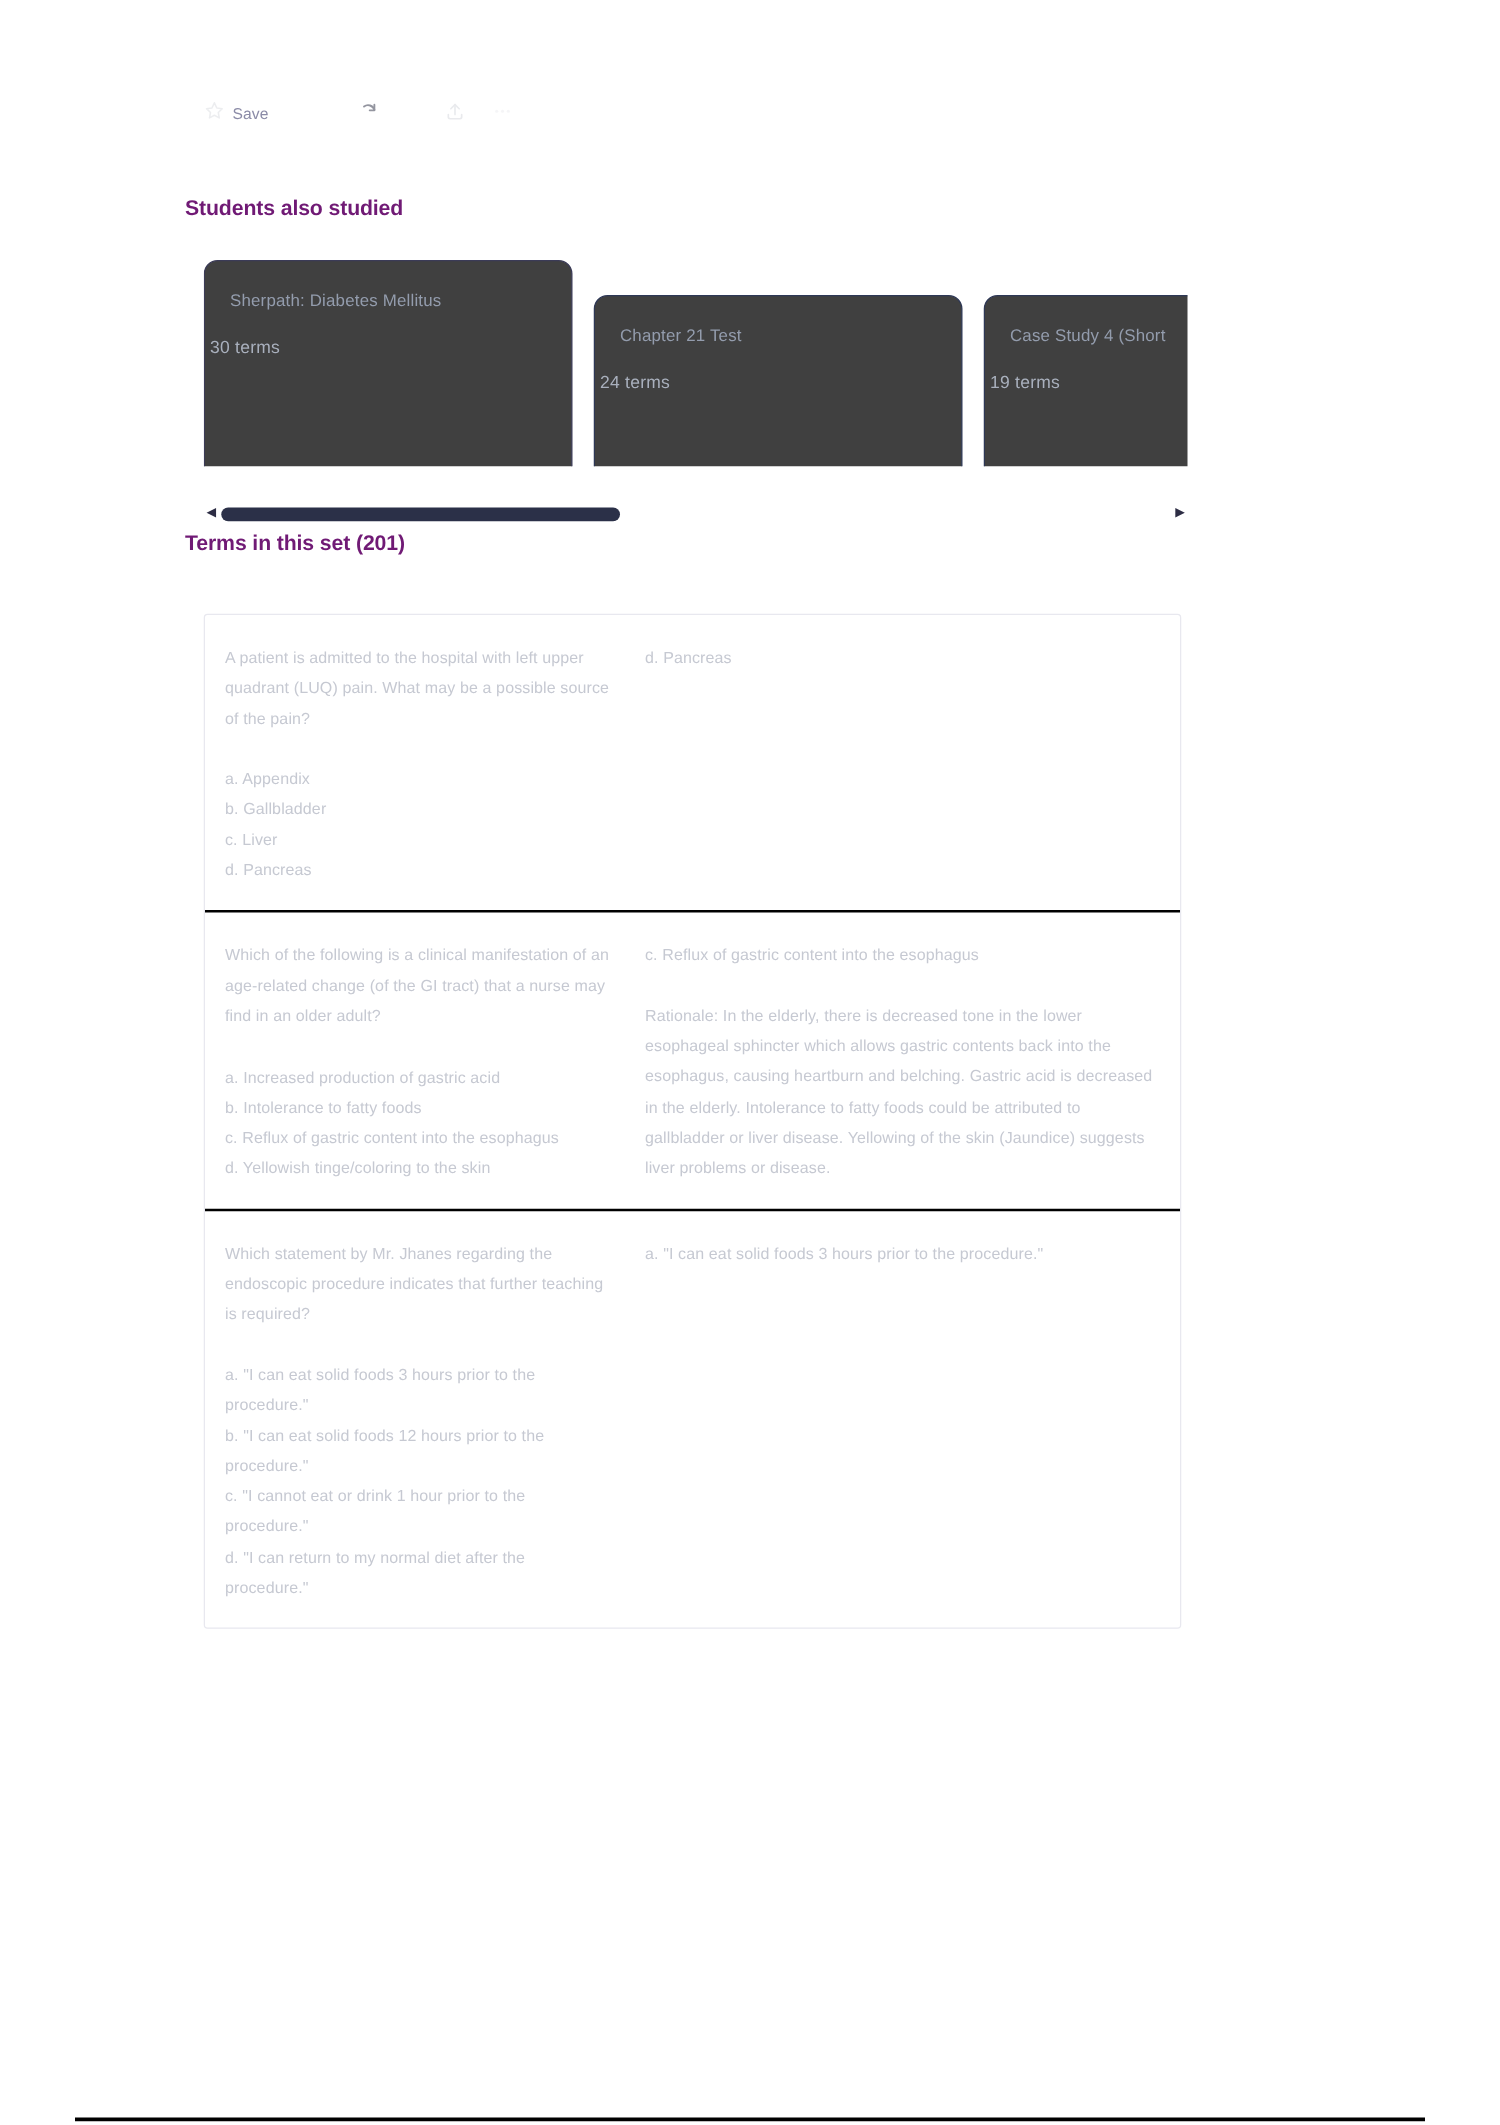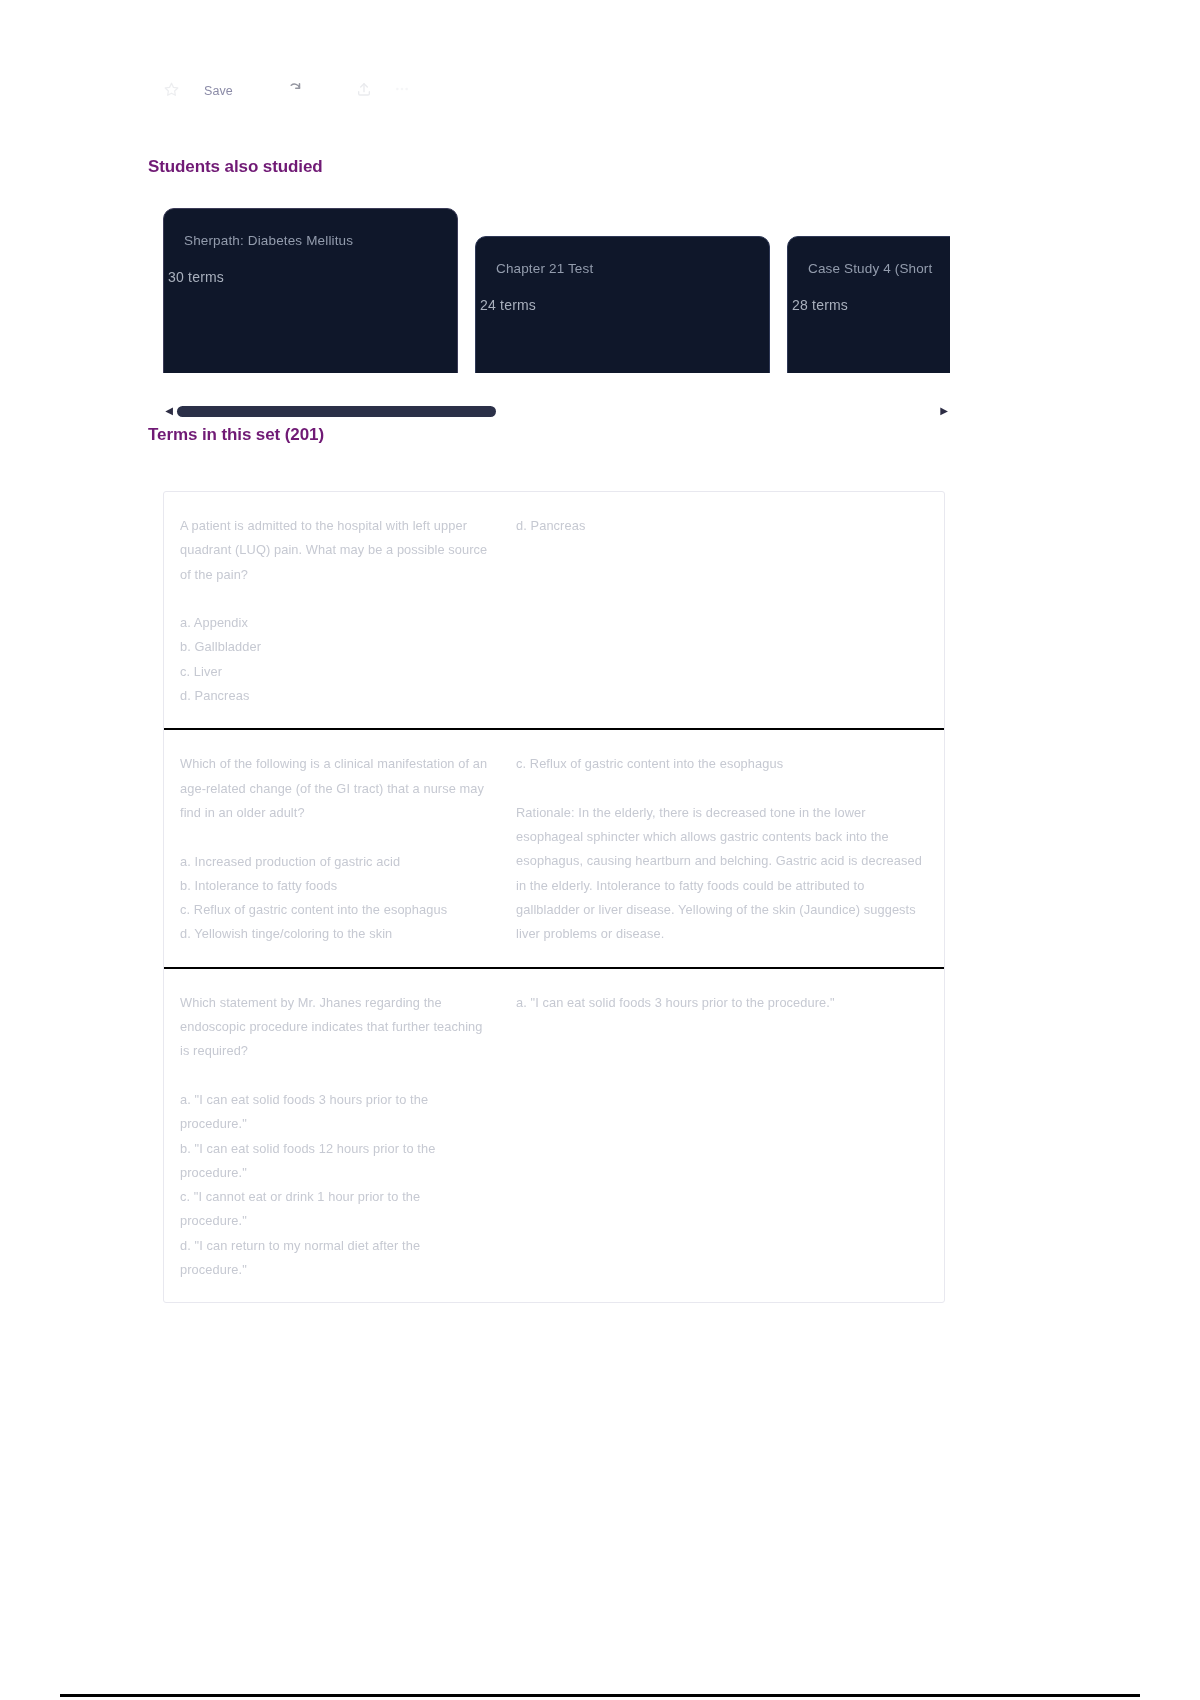--- a/index.html
+++ b/index.html
@@ -37,21 +37,21 @@
     left: 164px;
     top: 76px;
     height: 30px;
     display: flex;
     align-items: center;
     gap: 0px;
   }
   .tool {
     display: flex;
     align-items: center;
-    gap: 25px;
+    gap: 7px;
     height: 30px;
   }
   .tool-save { width: 92px; }
   .tool-rotate { width: 78px; justify-content: center; }
   .tool-share { width: 60px; justify-content: center; }
   .tool-more { width: 60px; justify-content: flex-start; }
 
   .ico { display: block; opacity: .55; }
   .ico-faint { opacity: .30; }
   .ico-vfaint { opacity: .18; }
@@ -87,21 +87,21 @@
   .carousel-track {
     display: flex;
     gap: 17px;
     height: 165px;
   }
   .set-card {
     flex: 0 0 295px;
     height: 210px;
     border: 1.6px solid #3b3b57;
     border-radius: 11px;
-    background: #0f172a;
+    background: #404040;
     padding: 24px 20px 16px 20px;
     position: relative;
   }
   .set-card.dim { border-color: #2e3856; margin-top: 28px; }
   .set-title {
     font-size: 13.5px;
     color: #939cad;
     font-weight: 400;
     letter-spacing: .15px;
     white-space: nowrap;
@@ -296,21 +296,21 @@
         <div class="set-terms">24 terms</div>
         <div class="set-footer">
           <div class="avatar"></div>
           <div class="author">kenanderson2017</div>
           <div class="preview-link">Preview</div>
         </div>
       </div>
 
       <div class="set-card dim">
         <div class="set-title">Case Study 4 (Short</div>
-        <div class="set-terms">28 terms</div>
+        <div class="set-terms">19 terms</div>
         <div class="set-footer">
           <div class="avatar"></div>
           <div class="author">Brittany182</div>
           <div class="preview-link"></div>
         </div>
       </div>
 
     </div>
   </div>
 

